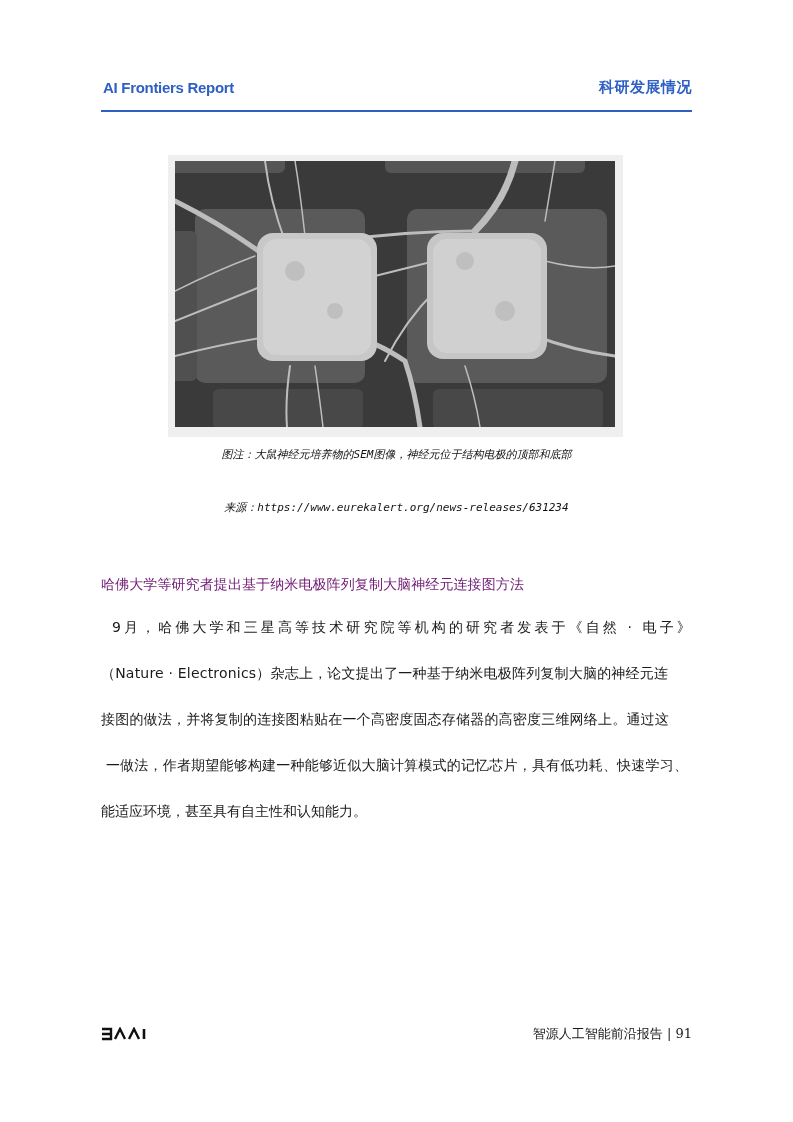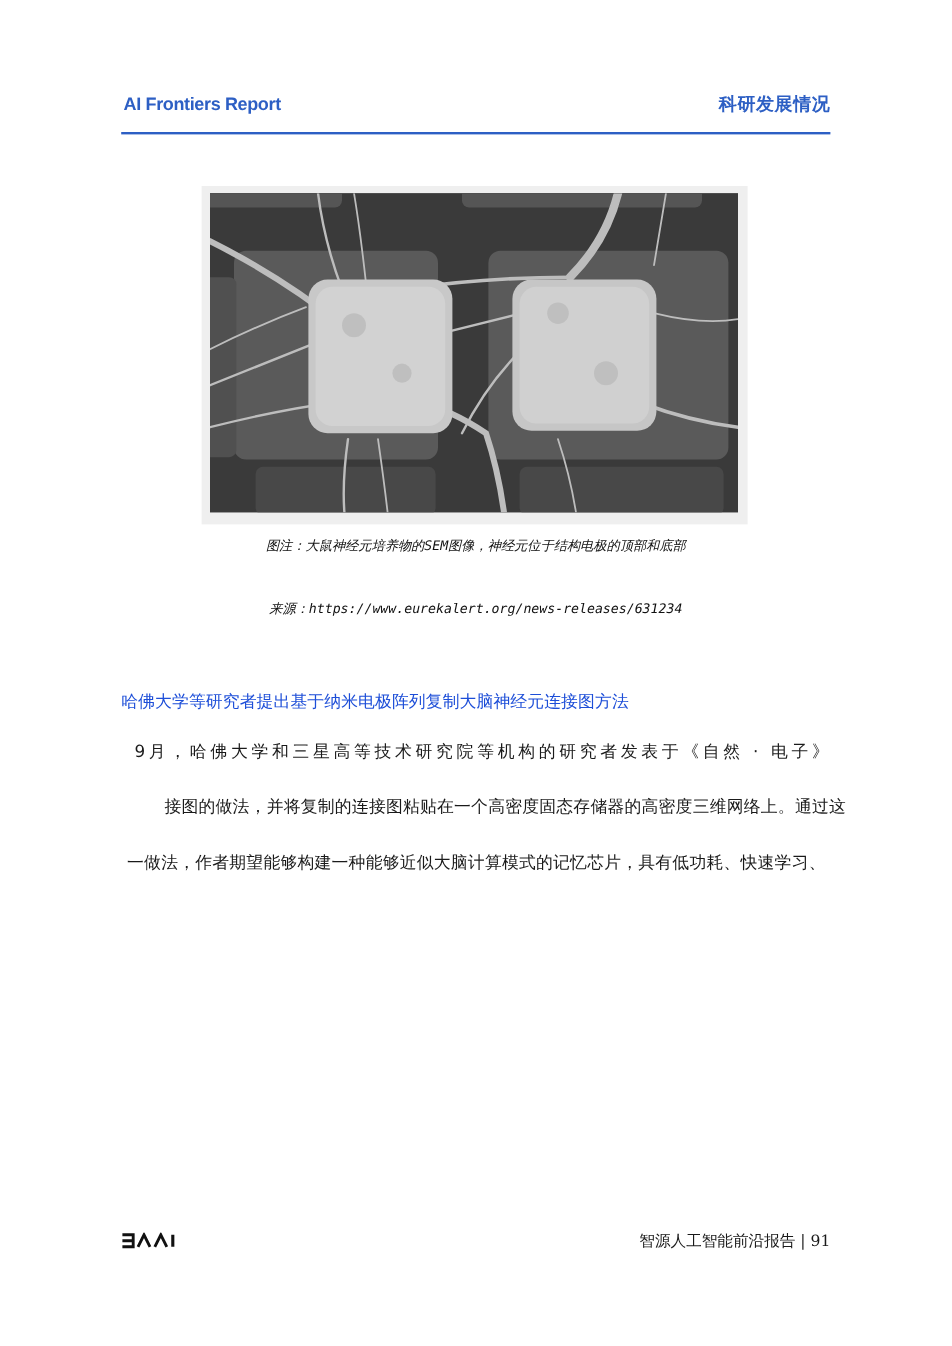--- a/index.html
+++ b/index.html
@@ -16,28 +16,28 @@
     .figure-frame { position: absolute; left: 168px; top: 155px; width: 455px; height: 282px; background: #efefef; }
     .figure-photo { position: absolute; left: 7px; top: 6px; width: 440px; height: 266px; background: #3c3c3c; overflow: hidden; }
     .figure-photo svg { display: block; }
 
     .caption { position: absolute; left: 0; width: 793px; text-align: center;
                font-family: "DejaVu Sans Mono", "Liberation Mono", monospace; font-size: 11px; color: #111; font-style: italic; }
     .caption-1 { top: 447px; }
     .caption-2 { top: 500px; }
 
     .section-title { position: absolute; left: 101px; top: 576px; font-family: "DejaVu Sans", sans-serif;
-                     font-size: 14px; color: #1d4ed8; letter-spacing: 0.1px; }
+                     font-size: 14px; color: #701a75; letter-spacing: 0.1px; }
 
     .paragraph { position: absolute; left: 101px; top: 616px; width: 592px;
                  font-family: "DejaVu Sans", sans-serif; font-size: 14px; color: #1a1a1a; }
     .paragraph .line { height: 46px; line-height: 22px; white-space: nowrap; }
     .line-1 { letter-spacing: 3.1px; margin-left: 11px; }
     .line-2 { letter-spacing: 0.2px; }
-    .line-3 { letter-spacing: 0.2px; margin-left: 36px; }
+    .line-3 { letter-spacing: 0.2px; }
     .line-4 { letter-spacing: 0.2px; text-align: center; }
 
     .footer-logo { position: absolute; left: 101px; top: 1026px; height: 16px; }
     .footer-text { position: absolute; right: 101px; top: 1025px; font-family: "DejaVu Serif", serif;
                    font-size: 13px; color: #1a1a1a; }
   </style>
 </head>
 <body>
 
 <div class="header">
@@ -93,22 +93,24 @@
   </div>
 </div>
 
 <div class="caption caption-1">图注：大鼠神经元培养物的SEM图像，神经元位于结构电极的顶部和底部</div>
 <div class="caption caption-2">来源：https://www.eurekalert.org/news-releases/631234</div>
 
 <div class="section-title">哈佛大学等研究者提出基于纳米电极阵列复制大脑神经元连接图方法</div>
 
 <div class="paragraph">
   <div class="line line-1">9月，哈佛大学和三星高等技术研究院等机构的研究者发表于《自然 · 电子》</div>
+  <div class="line line-2">（Nature · Electronics）杂志上，论文提出了一种基于纳米电极阵列复制大脑的神经元连</div>
   <div class="line line-3">接图的做法，并将复制的连接图粘贴在一个高密度固态存储器的高密度三维网络上。通过这</div>
   <div class="line line-4">一做法，作者期望能够构建一种能够近似大脑计算模式的记忆芯片，具有低功耗、快速学习、</div>
+  <div class="line line-5">能适应环境，甚至具有自主性和认知能力。</div>
 </div>
 
 <div class="footer-logo">
   <svg width="48" height="14" viewBox="0 0 48 14" xmlns="http://www.w3.org/2000/svg">
     <title>BAAI</title>
 
     <path d="M1 2 H10 V12 H1 M1 7 H9" stroke="#111" stroke-width="2.4" fill="none"></path>
 
     <path d="M14 12 L19 2 L24 12" stroke="#111" stroke-width="2.4" fill="none"></path>
 

